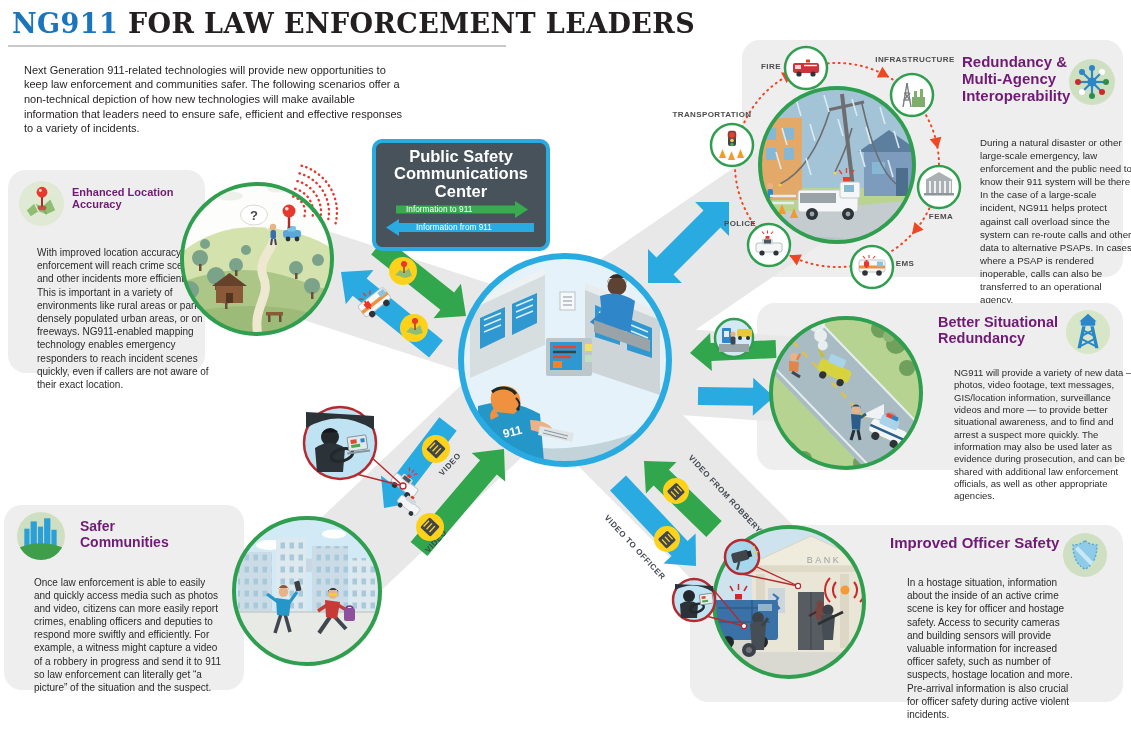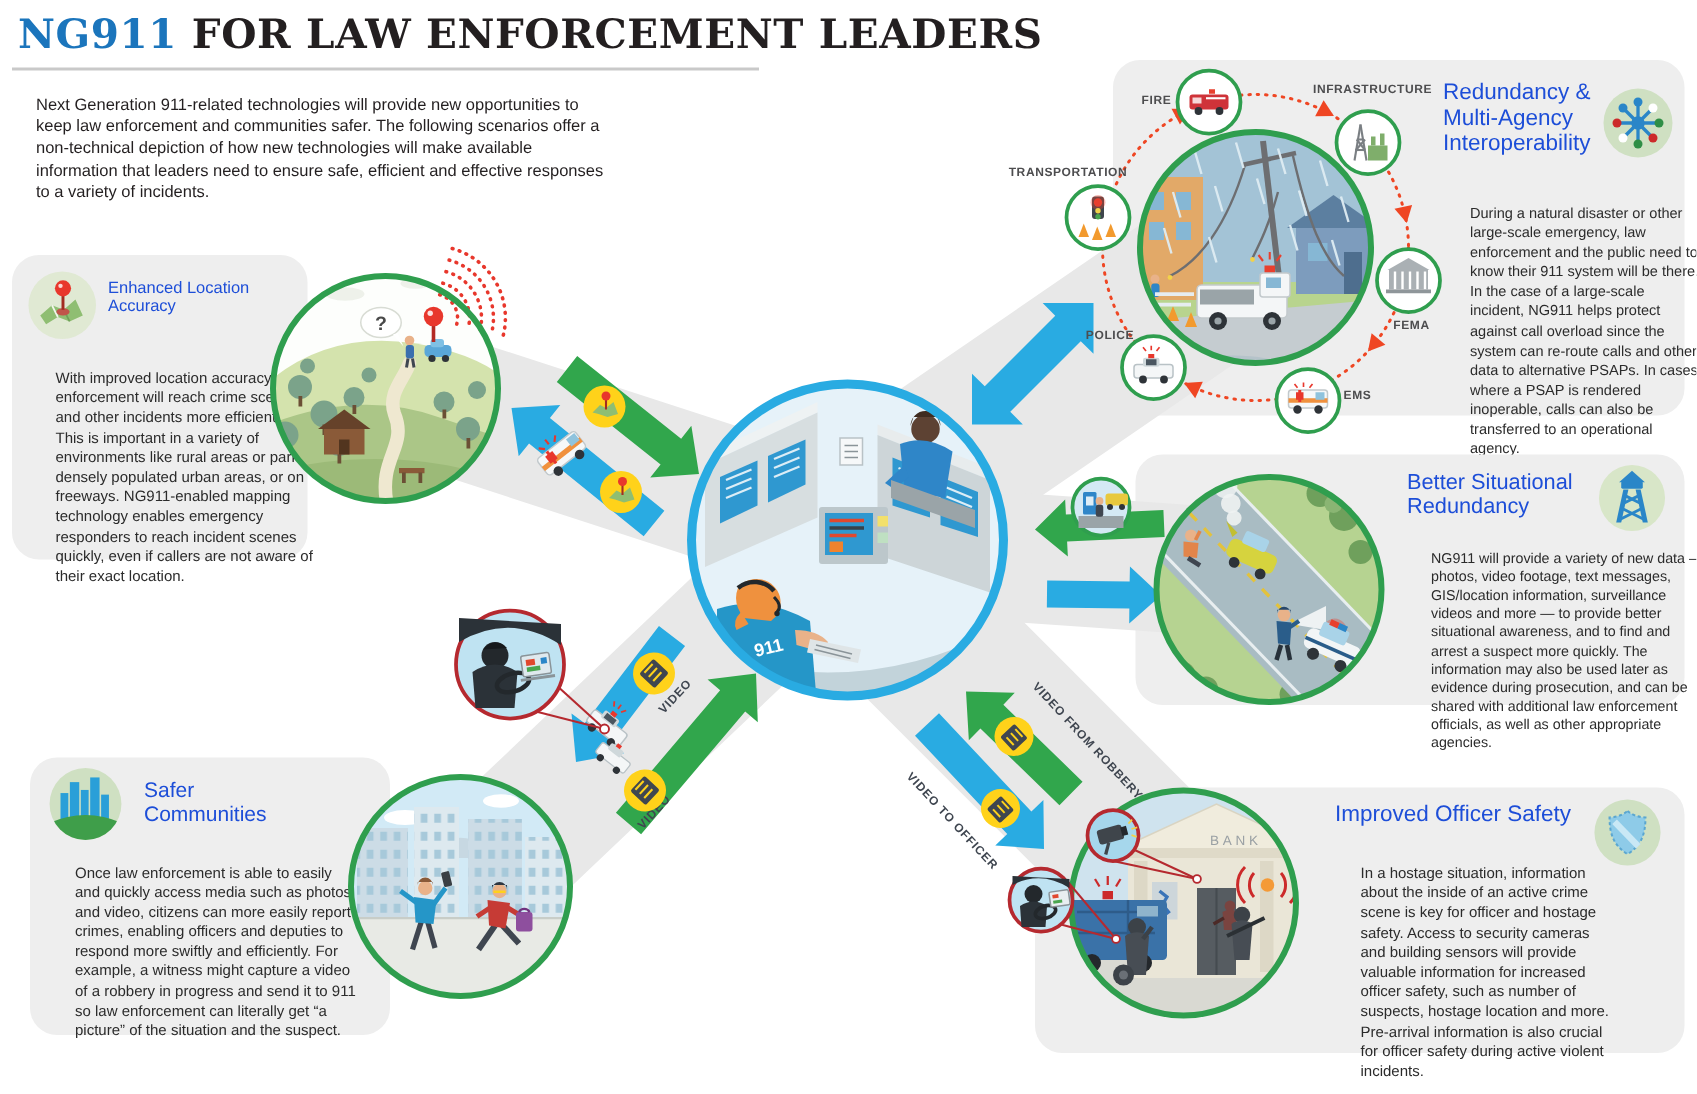--- a/index.html
+++ b/index.html
@@ -8,36 +8,36 @@
   
   .hdr{position:absolute;left:8px;top:5px;width:512px;z-index:6}
   .hdr h1{font-family:"DejaVu Serif",serif;font-weight:bold;font-size:27px;letter-spacing:.4px;
           color:#231f20;margin:4px;line-height:1.1;white-space:nowrap}
   .hdr h1 .hl{color:#1b75bc}
   .rule{height:2px;background:#c9c9c9;margin:6px 0 9px;width:498px}
   .hdr h2{font-size:15.5px;color:#1b75bc;margin:0 0 8px;font-weight:bold}
   .intro{font-size:11px;line-height:1.33;color:#231f20;margin:16px;width:386px}
   
   .card{position:absolute;background:#eeeeee;border-radius:18px;z-index:1}
-  .card .ttl{position:absolute;font-weight:normal;color:#1d4ed8;line-height:1.12}
+  .card .ttl{position:absolute;font-weight:bold;color:#701a75;line-height:1.12}
   .card .bdy{position:absolute;font-family:Liberation Sans, sans-serif;color:#2b2b2b;margin:16px}
   .card .icn{position:absolute}
   #card-enhanced{left:8px;top:170px;width:197px;height:203px}
   #card-enhanced .icn{left:10px;top:10px}
   #card-enhanced .ttl{left:64px;top:16px;width:118px;font-size:11px}
   #card-enhanced .bdy{left:13px;top:60px;width:173px;font-size:10px;line-height:1.32}
   #card-redundancy{left:742px;top:40px;width:381px;height:237px}
   #card-redundancy .ttl{left:220px;top:14px;width:120px;font-size:15px}
   #card-redundancy .icn{left:326px;top:18px}
   #card-redundancy .bdy{left:222px;top:80px;width:153px;font-size:9.7px;line-height:1.35}
   #card-situational{left:757px;top:303px;width:366px;height:167px}
   #card-situational .ttl{left:181px;top:11px;width:135px;font-size:14.5px}
   #card-situational .icn{left:308px;top:6px}
   #card-situational .bdy{left:181px;top:48px;width:184px;font-size:9.5px;line-height:1.3}
-  #card-safer{left:20px;top:505px;width:240px;height:185px}
+  #card-safer{left:4px;top:505px;width:240px;height:185px}
   #card-safer .icn{left:12px;top:6px}
   #card-safer .ttl{left:76px;top:14px;width:105px;font-size:14px}
   #card-safer .bdy{left:14px;top:55px;width:188px;font-size:10px;line-height:1.31}
   #card-officer{left:690px;top:525px;width:433px;height:177px}
   #card-officer .ttl{left:200px;top:10px;width:210px;font-size:15px}
   #card-officer .icn{left:372px;top:7px}
   #card-officer .bdy{left:201px;top:35px;width:170px;font-size:10px;line-height:1.32}
   
   #gfx{position:absolute;left:0;top:0;z-index:3}
   
@@ -870,20 +870,35 @@
       <g transform="rotate(-8 358 444)">
         <rect x="348" y="436" width="19" height="14" rx="1.5" fill="#dfe9ee" stroke="#8a9499"></rect>
         <rect x="351" y="439" width="6" height="4" fill="#e1482e"></rect>
         <rect x="351" y="444" width="9" height="3" fill="#4aa64f"></rect>
         <rect x="361" y="439" width="4" height="4" fill="#2a86c8"></rect>
         <line x1="346" y1="452" x2="369" y2="452" stroke="#8a9499" stroke-width="2"></line>
       </g>
     </g>
   </svg>
 
+  <div class="sign">
+    <div class="t">Public Safety Communications Center</div>
+    <div class="lrow" id="lrow1">
+      <svg width="140" height="17">
+        <polygon fill="#3aaa4e" points="4.0,12.5 123.0,12.5 123.0,17.0 136.0,8.5 123.0,0.0 123.0,4.5 4.0,4.5"></polygon>
+      </svg>
+      <span class="lt">Information to 911</span>
+    </div>
+    <div class="lrow" id="lrow2">
+      <svg width="156" height="17">
+        <polygon fill="#29abe2" points="152.0,4.0 17.0,4.0 17.0,0.0 4.0,8.5 17.0,17.0 17.0,13.0 152.0,13.0"></polygon>
+      </svg>
+      <span class="lt">Information from 911</span>
+    </div>
+  </div>
 
   <div class="hdr">
     <h1><span class="hl">NG911</span><span> FOR LAW ENFORCEMENT LEADERS</span></h1>
     <div class="rule"></div>
     <p class="intro">Next Generation 911-related technologies will provide new opportunities to keep law enforcement and communities safer. The following scenarios offer a non-technical depiction of how new technologies will make available information that leaders need to ensure safe, efficient and effective responses to a variety of incidents.</p>
   </div>
 
 </div>
 
 </body></html>

